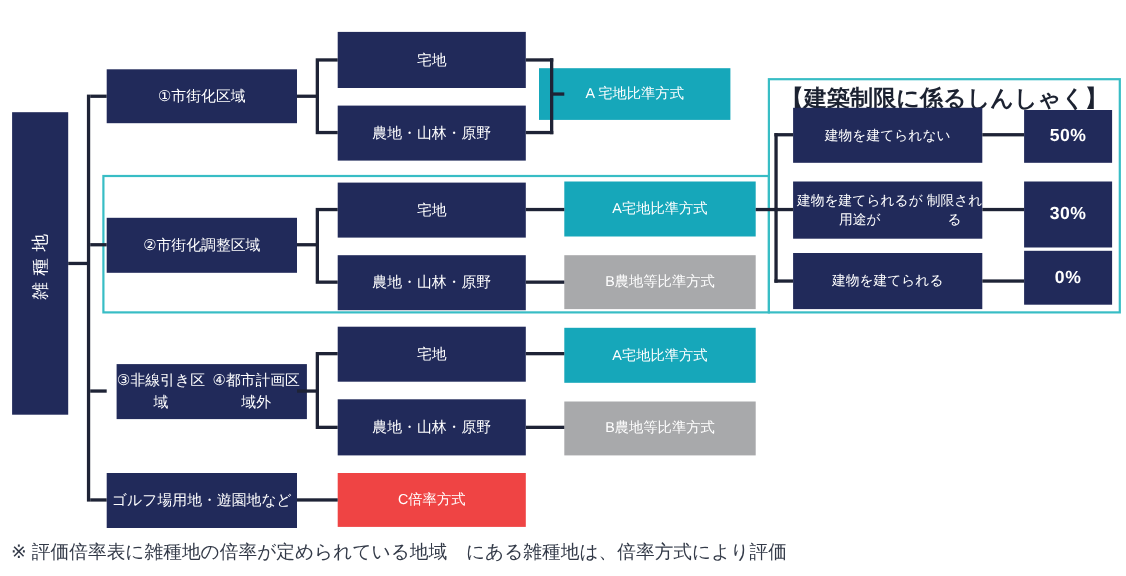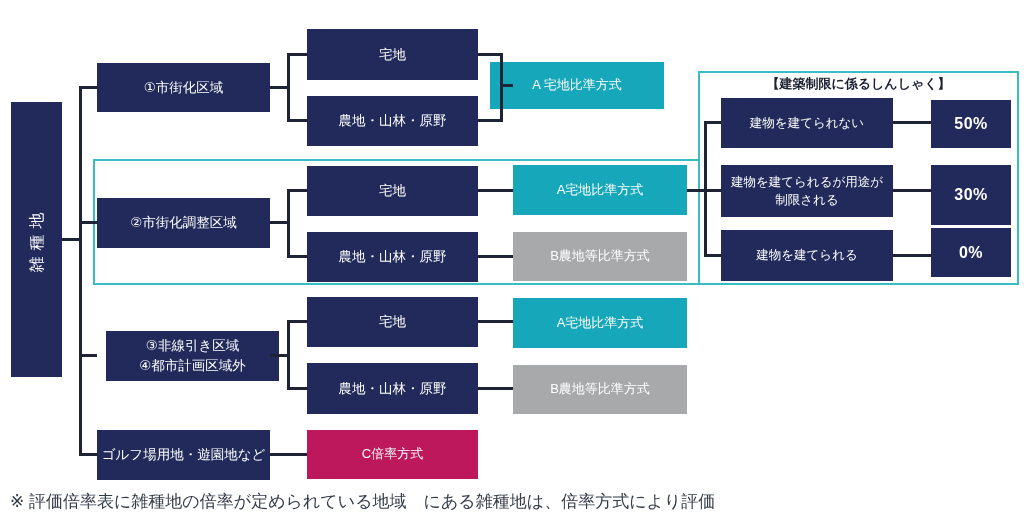--- a/index.html
+++ b/index.html
@@ -7,36 +7,36 @@
     position:relative; width:1024px; height:524px; background:#ffffff;
     font-family:"Liberation Sans","DejaVu Sans",sans-serif; overflow:hidden;
   }
   .box {
     position:absolute; display:flex; align-items:center; justify-content:center;
     color:#ffffff; text-align:center; box-sizing:border-box; line-height:1.45;
   }
   .navy { background:#212a5a; font-size:13.5px; }
   .teal { background:#16a7ba; font-size:13px; }
   .gray { background:#a8a9ab; font-size:13px; }
-  .red  { background:#be185d; font-size:13px; }
+  .red  { background:#ef4444; font-size:13px; }
   .pct  { background:#212a5a; font-size:16px; font-weight:600; letter-spacing:0.5px; }
-  .col  { flex-direction:column; }
+  .col  { }
   .root-box { background:#212a5a; }
   .root-box span {
     transform:rotate(-90deg); white-space:nowrap; color:#ffffff;
     font-size:16px; letter-spacing:6px; font-weight:500;
   }
   .opt { font-size:12.5px; }
   .ln { position:absolute; background:#1e2336; }
   .frame { position:absolute; border:2px solid #38bdc5; box-sizing:border-box; background:transparent; }
   .heading {
     position:absolute; color:#1c2231; font-weight:600; text-align:center; white-space:nowrap;
   }
   .title-main { font-size:17px; }
-  .title-restriction { font-size:13px; }
+  .title-restriction { font-size:21px; }
   .footnote {
     position:absolute; left:10px; top:490px; color:#333a48; font-size:17px;
     font-weight:500; white-space:nowrap;
   }
 </style>
 </head>
 <body>
 
 <div id="canvas">
 

